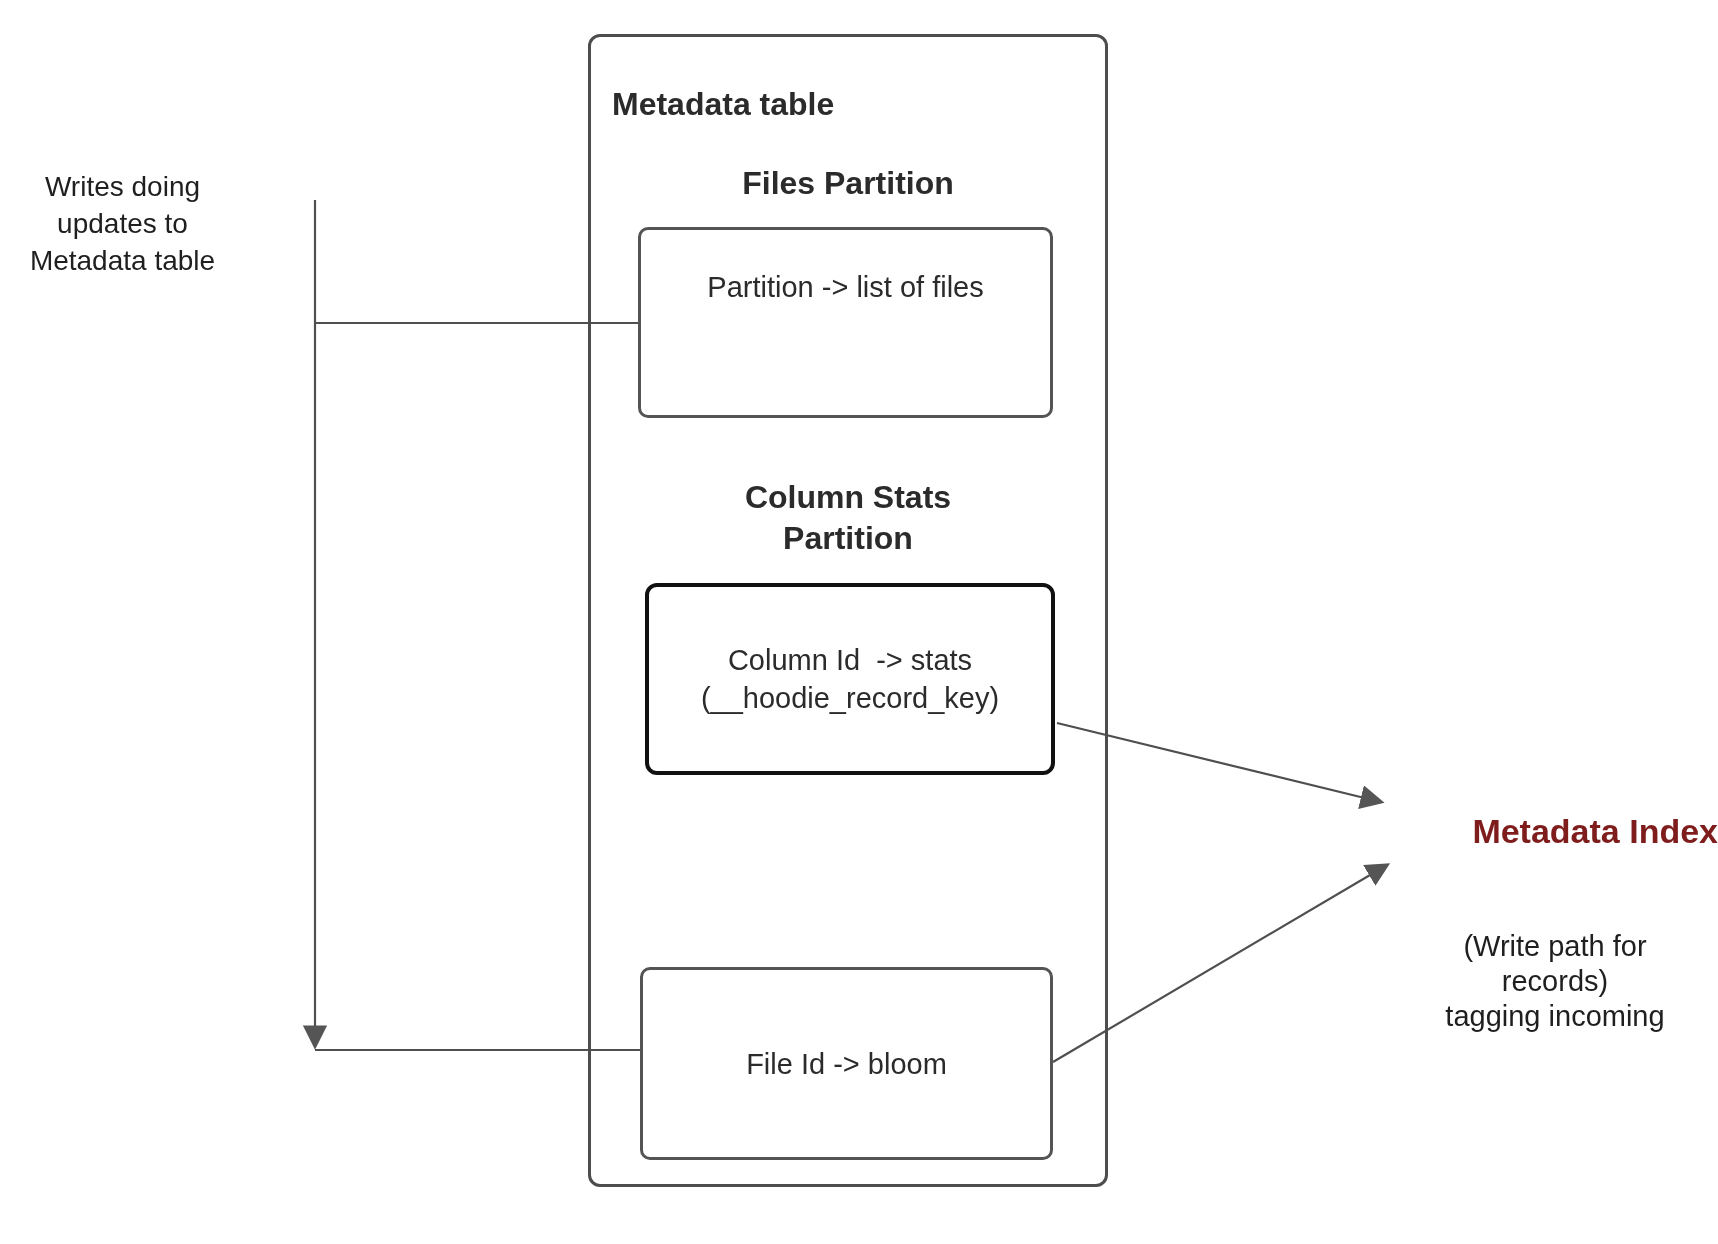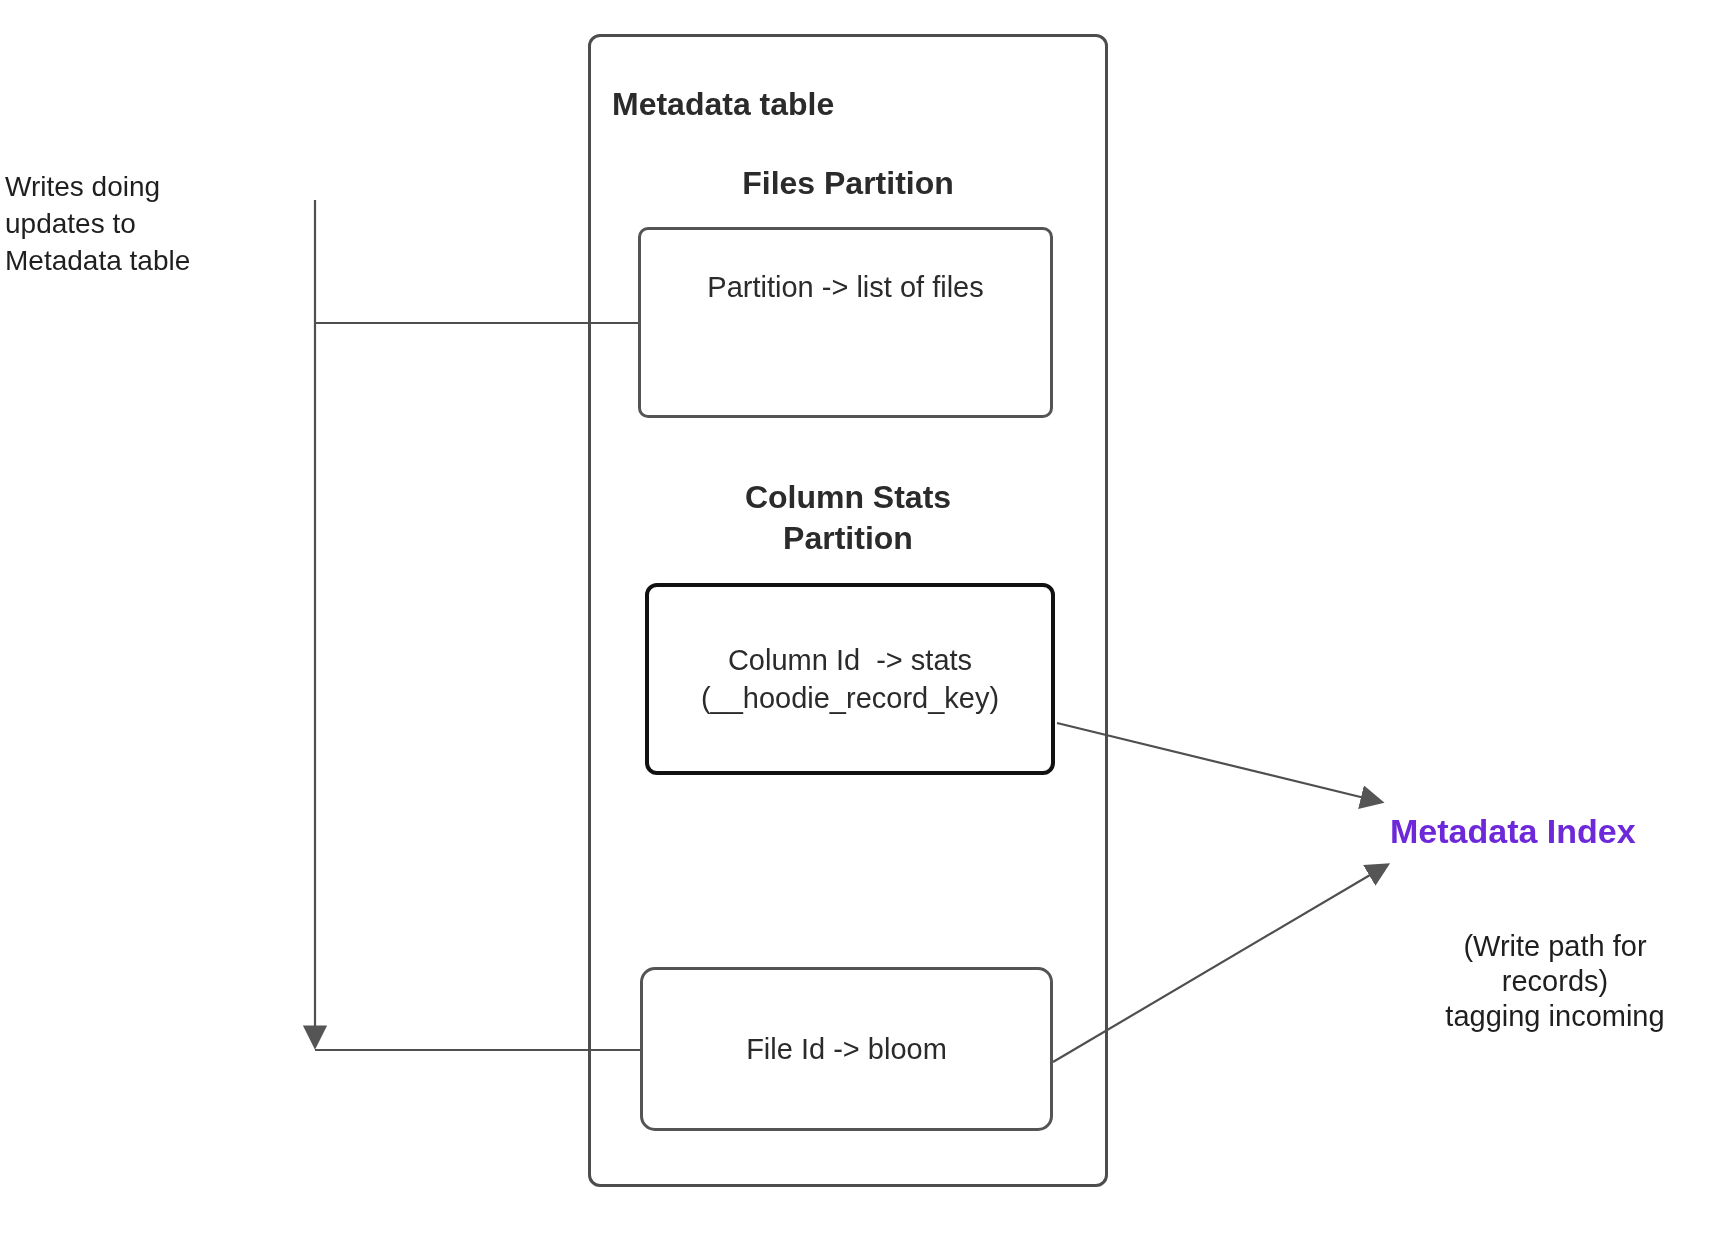--- a/index.html
+++ b/index.html
@@ -14,20 +14,21 @@
     background: #ffffff;
     font-family: "Liberation Sans", "DejaVu Sans", sans-serif;
     color: #262626;
     overflow: hidden;
   }
   .abs { position: absolute; box-sizing: border-box; }
   .ln { display: block; white-space: pre; }
 
   .writes-label {
     left: 5px; top: 168px; width: 235px;
+    text-align: center;
     font-size: 28px; line-height: 37px;
     color: #1f1f1f;
   }
 
   .container {
     left: 588px; top: 34px; width: 520px; height: 1153px;
     border: 3px solid #4d4d4d;
     border-radius: 12px;
     background: transparent;
   }
@@ -65,28 +66,28 @@
   .box-files {
     left: 638px; top: 227px; width: 415px; height: 191px;
     padding-bottom: 72px;
   }
   .box-colstat {
     left: 645px; top: 583px; width: 410px; height: 192px;
     border: 4px solid #111111;
     border-radius: 12px;
   }
   .box-bloom {
-    left: 640px; top: 967px; width: 413px; height: 164px; border-radius: 15px;
+    left: 640px; top: 967px; width: 413px; height: 193px;
   }
 
   .index-title {
     left: 1390px; top: 812px; width: 328px;
-    text-align: left;
+    text-align: right;
     font-size: 34px; font-weight: bold;
-    color: #6d28d9;
+    color: #7f1d1d;
   }
   .index-note {
     left: 1396px; top: 899px; width: 318px;
     text-align: center;
     font-size: 29px; line-height: 35px;
     color: #1f1f1f;
     margin-top: 30px;
   }
 
   .connector-layer {

